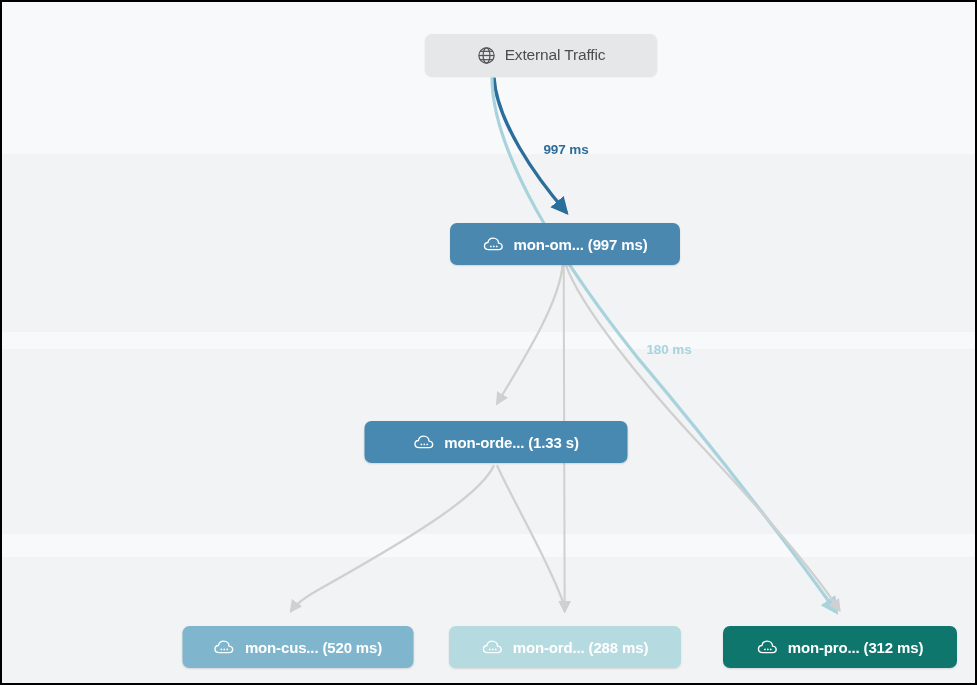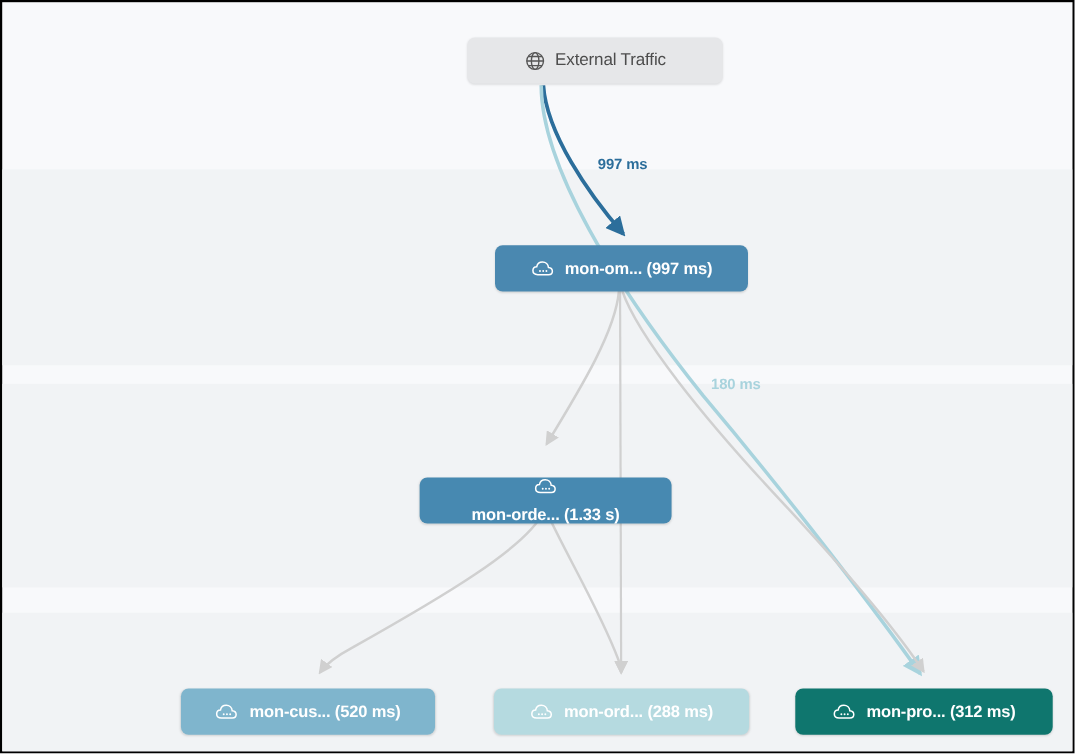--- a/index.html
+++ b/index.html
@@ -148,33 +148,33 @@
       <svg width="22" height="18" viewBox="0 0 24 18" fill="none" stroke="currentColor" stroke-width="1.5" stroke-linecap="round">
         <path d="M6.4 15.2 C3.4 15.2 1.6 13.4 1.6 11.2 C1.6 9.1 3.2 7.4 5.4 7.3 C5.9 4.5 8.2 2.6 11.1 2.6 C14.3 2.6 16.8 5.0 17.0 8.0 C19.3 8.2 20.9 9.9 20.9 11.8 C20.9 13.7 19.3 15.2 17.1 15.2 Z"></path>
         <circle cx="8.6" cy="11.6" r="0.95" fill="currentColor" stroke="none"></circle>
         <circle cx="11.8" cy="11.6" r="0.95" fill="currentColor" stroke="none"></circle>
         <circle cx="15.0" cy="11.6" r="0.95" fill="currentColor" stroke="none"></circle>
       </svg>
     </span>
     <span class="node-label">mon-om... (997 ms)</span>
   </div>
 
-  <div class="node service" style="left:494px;top:432px;width:229px;background:#4789b1;flex-direction:column;">
+  <div class="node service" style="left:494px;top:419px;width:263px;background:#4789b1;">
     <span class="icon">
       <svg width="22" height="18" viewBox="0 0 24 18" fill="none" stroke="currentColor" stroke-width="1.5" stroke-linecap="round">
         <path d="M6.4 15.2 C3.4 15.2 1.6 13.4 1.6 11.2 C1.6 9.1 3.2 7.4 5.4 7.3 C5.9 4.5 8.2 2.6 11.1 2.6 C14.3 2.6 16.8 5.0 17.0 8.0 C19.3 8.2 20.9 9.9 20.9 11.8 C20.9 13.7 19.3 15.2 17.1 15.2 Z"></path>
         <circle cx="8.6" cy="11.6" r="0.95" fill="currentColor" stroke="none"></circle>
         <circle cx="11.8" cy="11.6" r="0.95" fill="currentColor" stroke="none"></circle>
         <circle cx="15.0" cy="11.6" r="0.95" fill="currentColor" stroke="none"></circle>
       </svg>
     </span>
     <span class="node-label">mon-orde... (1.33 s)</span>
   </div>
 
-  <div class="node service" style="left:278px;top:624px;width:231px;background:#7fb5cd;">
+  <div class="node service" style="left:296px;top:624px;width:231px;background:#7fb5cd;">
     <span class="icon">
       <svg width="22" height="18" viewBox="0 0 24 18" fill="none" stroke="currentColor" stroke-width="1.5" stroke-linecap="round">
         <path d="M6.4 15.2 C3.4 15.2 1.6 13.4 1.6 11.2 C1.6 9.1 3.2 7.4 5.4 7.3 C5.9 4.5 8.2 2.6 11.1 2.6 C14.3 2.6 16.8 5.0 17.0 8.0 C19.3 8.2 20.9 9.9 20.9 11.8 C20.9 13.7 19.3 15.2 17.1 15.2 Z"></path>
         <circle cx="8.6" cy="11.6" r="0.95" fill="currentColor" stroke="none"></circle>
         <circle cx="11.8" cy="11.6" r="0.95" fill="currentColor" stroke="none"></circle>
         <circle cx="15.0" cy="11.6" r="0.95" fill="currentColor" stroke="none"></circle>
       </svg>
     </span>
     <span class="node-label">mon-cus... (520 ms)</span>
   </div>

